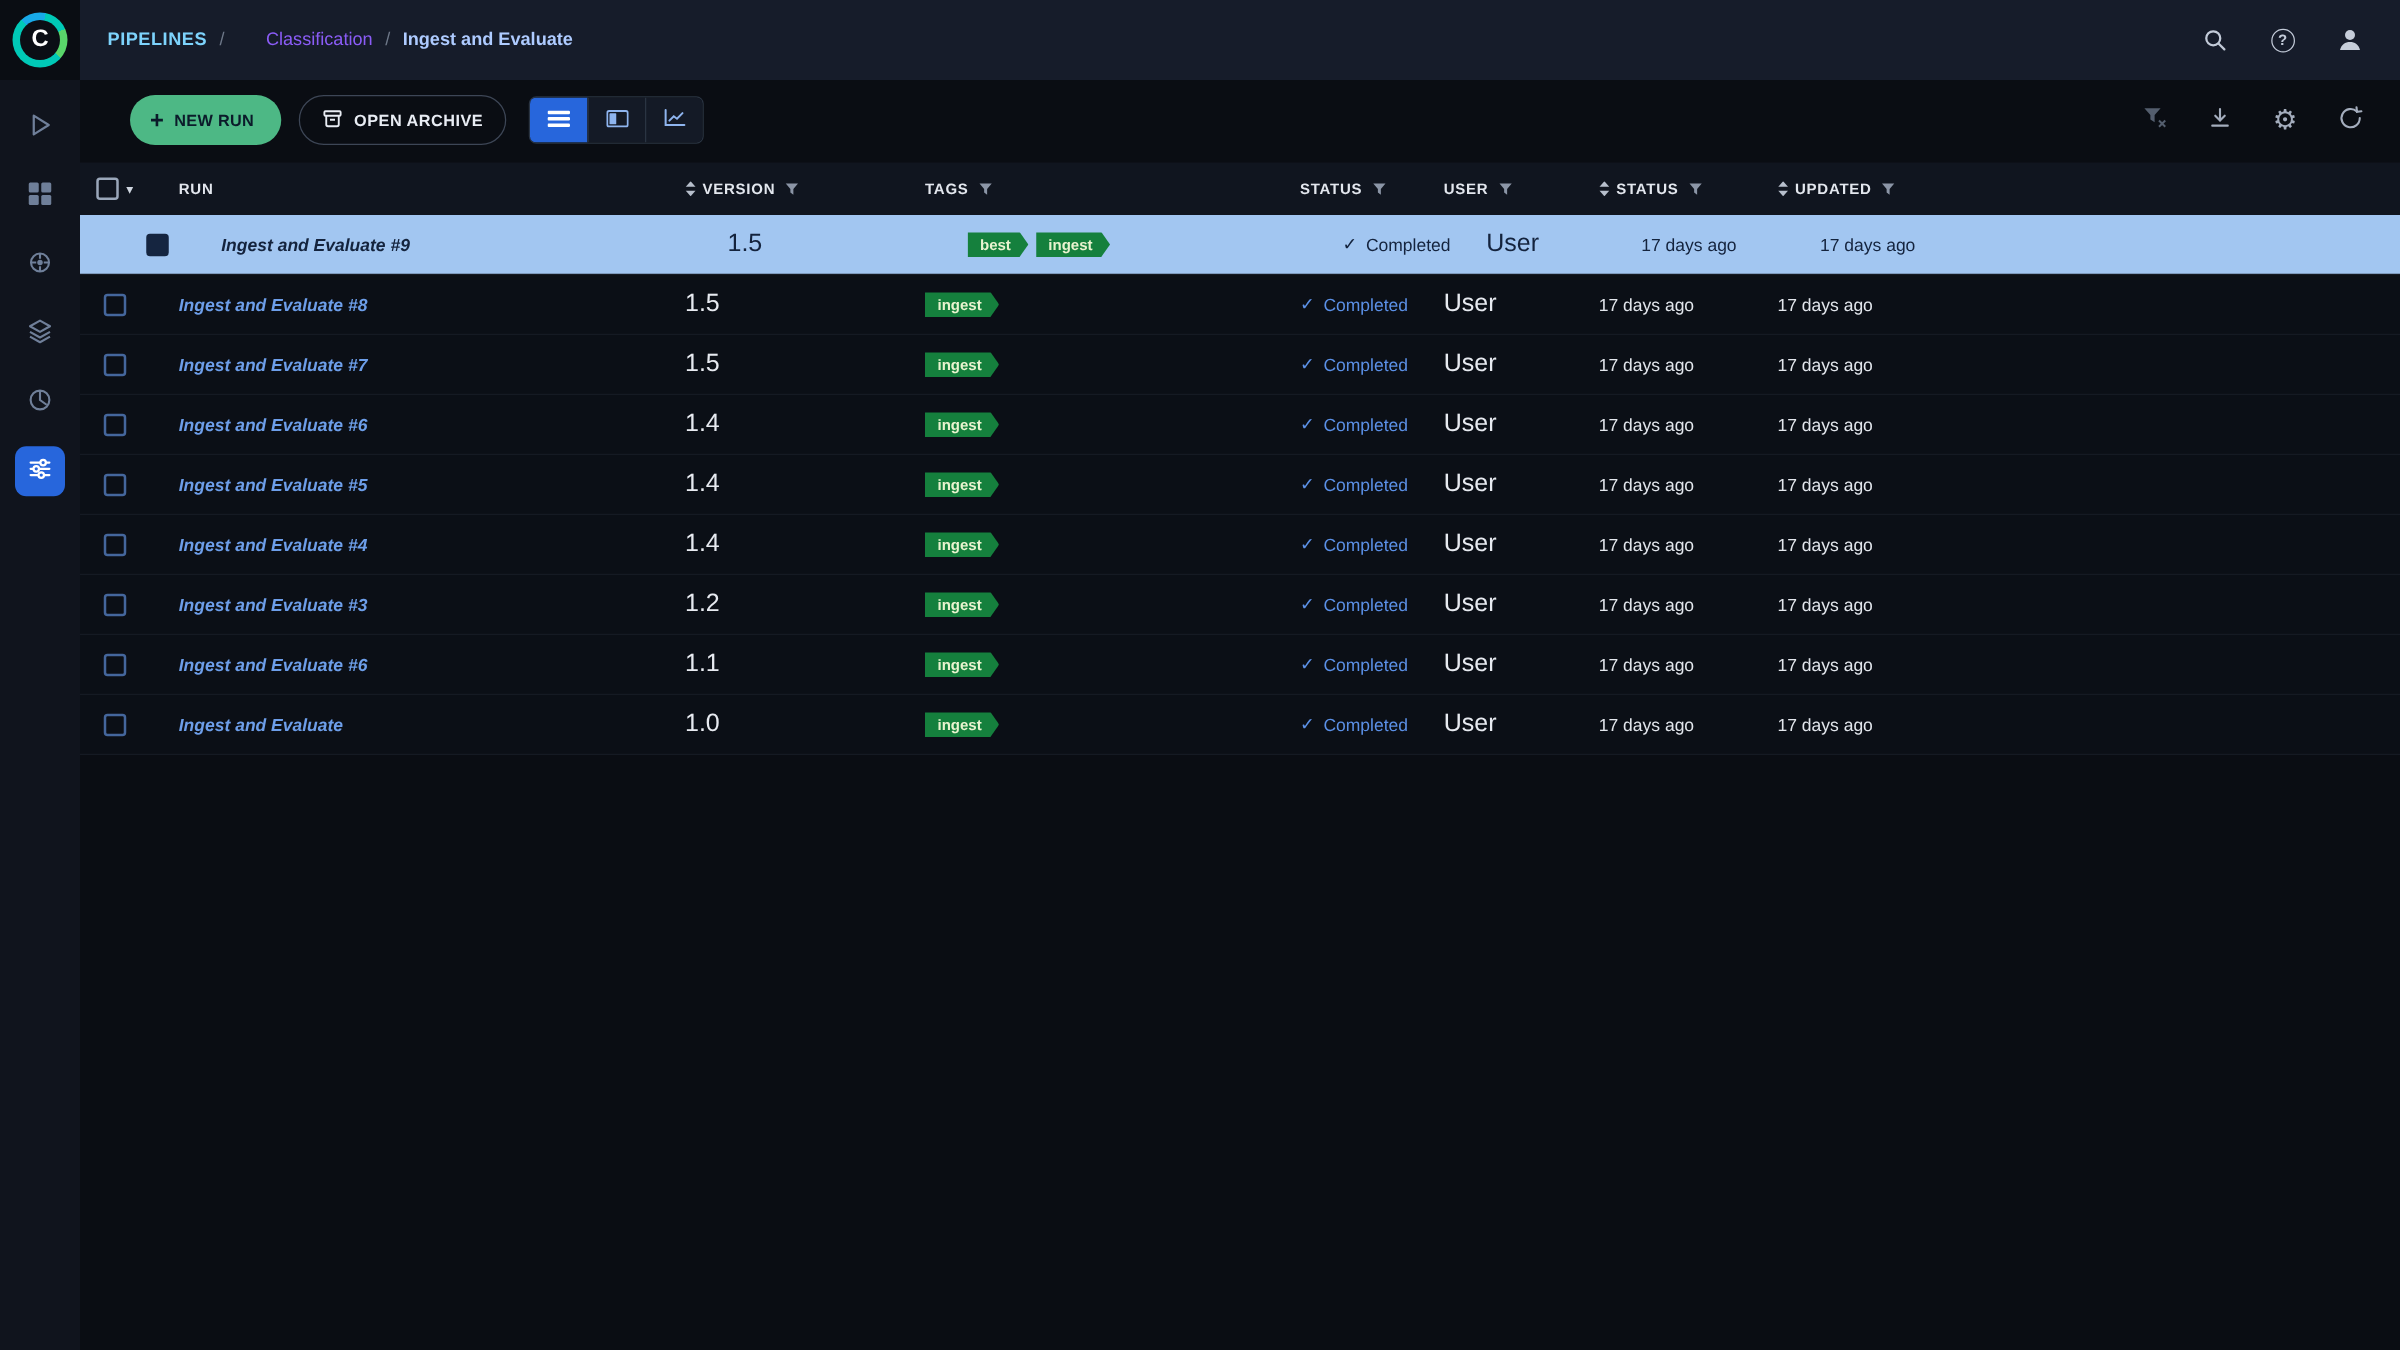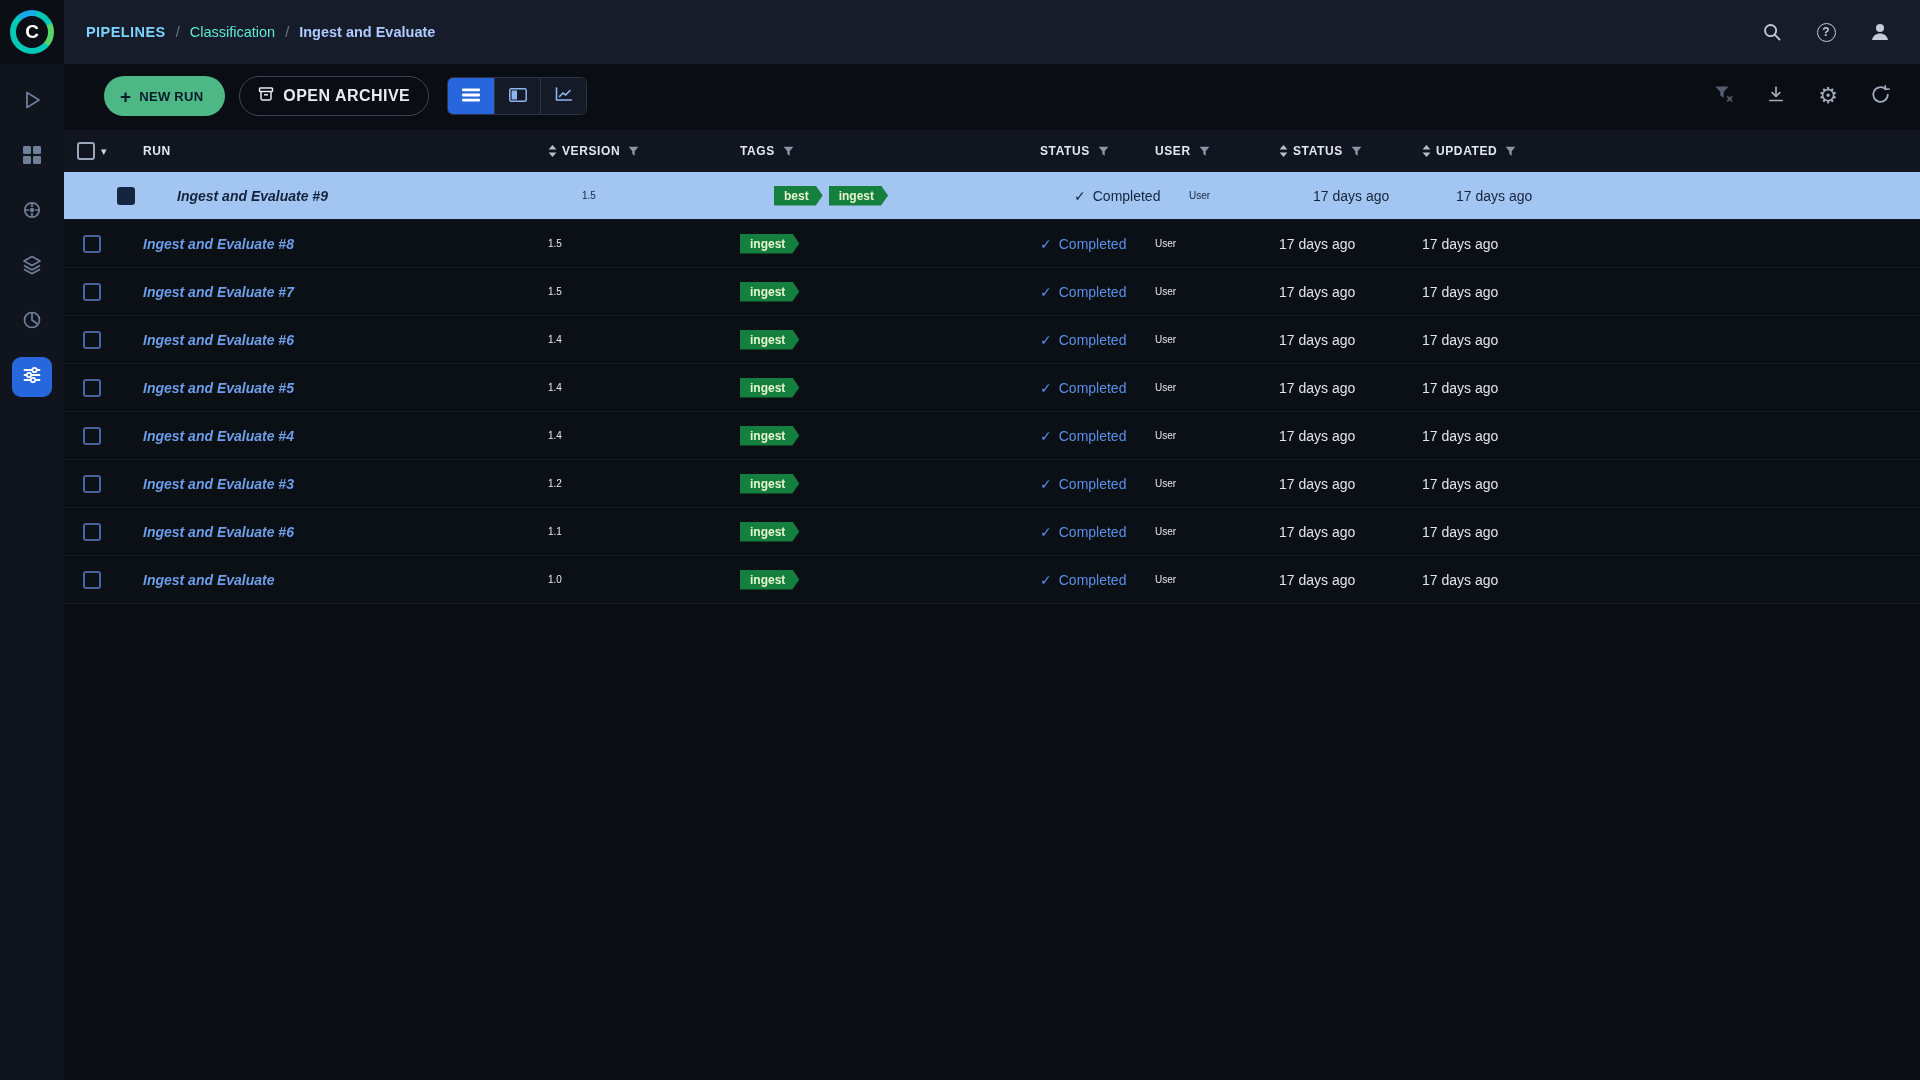--- a/index.html
+++ b/index.html
@@ -14,41 +14,41 @@
   
   .topbar { position:fixed; top:0; left:0; right:0; height:64px; background:#161c2a; display:flex; align-items:center; z-index:10; }
   .logo-box { width:64px; height:64px; background:#0a0d13; display:grid; place-items:center; flex:0 0 64px; cursor:pointer; }
   .logo { width:44px; height:44px; border-radius:50%;
           background:conic-gradient(from 210deg,#00c9b7 0 30%,#18a9e8 30% 45%,#00c9b7 45% 60%,#59d66a 60% 78%,#00c9b7 78% 100%);
           display:grid; place-items:center; }
   .logo-inner { width:32px; height:32px; border-radius:50%; background:#0b0e15; display:grid; place-items:center; font-weight:700; font-size:19px; color:#ffffff; }
   .breadcrumb { display:flex; align-items:center; gap:10px; margin-left:22px; font-size:14.5px; }
   .crumb-root { font-weight:700; letter-spacing:.03em; color:#7dd3fc; cursor:pointer; }
   .crumb-sep { color:#6d7788; }
-  .crumb-project { color:#5eead4; cursor:pointer; }
+  .crumb-project { color:#8b5cf6; cursor:pointer;margin-left:23px; }
   .crumb-current { color:#aecbff; font-weight:700; }
   .topbar-right { margin-left:auto; display:flex; align-items:center; gap:30px; margin-right:28px; color:#c2cad8; }
   .tb-icon { width:24px; height:24px; display:grid; place-items:center; cursor:pointer; }
   .help-circle { width:19px; height:19px; border:1.6px solid currentColor; border-radius:50%; font-size:12px; font-weight:700; display:grid; place-items:center; }
   .avatar { color:#c6cdd9; }
 
   
   .sidebar { position:fixed; top:64px; left:0; bottom:0; width:64px; background:#10141d; display:flex; flex-direction:column; align-items:center; padding-top:18px; gap:15px; z-index:9; }
   .side-item { width:40px; height:40px; border-radius:9px; display:grid; place-items:center; color:#6f7f99; cursor:pointer; }
   .side-item.active { background:#2766dc; color:#ffffff; }
 
   
   .main { position:absolute; left:64px; top:64px; right:0; bottom:0; }
   .toolbar { height:64px; display:flex; align-items:center; padding:0 28px 0 40px; }
   .btn-new-run { height:40px; border-radius:20px; background:#4db885; color:#0b1b2a; font-weight:700; font-size:13px; letter-spacing:.02em;
                  display:flex; align-items:center; gap:8px; padding:0 22px 0 16px; border:none; cursor:pointer;
                  font-family:"Liberation Sans","DejaVu Sans",sans-serif; }
   .btn-new-run .plus { font-size:19px; font-weight:700; line-height:1; }
   .btn-archive { height:40px; margin-left:14px; border-radius:20px; background:transparent; border:1px solid #3d4656; color:#e8ecf3;
-                 font-weight:700; font-size:16px; letter-spacing:.03em; display:flex; align-items:center; gap:9px; padding:0 18px;
+                 font-weight:700; font-size:13px; letter-spacing:.03em; display:flex; align-items:center; gap:9px; padding:0 18px;
                  cursor:pointer; font-family:"Liberation Sans","DejaVu Sans",sans-serif; }
   .view-toggle { display:flex; margin-left:18px; border:1px solid #2a3442; border-radius:6px; overflow:hidden; }
   .vt-btn { width:46px; height:36px; display:grid; place-items:center; background:#141a26; color:#8fb5ef; border:none; cursor:pointer; }
   .vt-btn + .vt-btn { border-left:1px solid #2a3442; }
   .vt-btn.active { background:#2766dc; color:#ffffff; }
   .toolbar-right { margin-left:auto; display:flex; align-items:center; gap:28px; }
   .tr-icon { width:24px; height:24px; display:grid; place-items:center; color:#a4adbd; cursor:pointer; }
   .tr-icon.dim { color:#545e6e; }
   .gear-glyph { font-size:22px; line-height:1; }
 
@@ -60,21 +60,21 @@
   .sort-ic { color:#b7bfcc; display:flex; cursor:pointer; }
   .funnel-ic { color:#8b95a6; display:flex; margin-left:3px; cursor:pointer; }
   .caret { color:#cfd6e0; font-size:11px; cursor:pointer; }
   .trow { height:48px; border-bottom:1px solid #151a23; background:#0b0f16; cursor:pointer; }
   .trow.selected { background:#a2c6f1;padding-left:34px; }
   .cell { display:flex; align-items:center; }
   .c-check { justify-content:center; gap:6px; }
   .c-run { padding-left:23px;text-align:center; }
   .run-name { font-style:italic; font-weight:700; font-size:14px; color:#6d9ee9; cursor:pointer; }
   .trow.selected .run-name { color:#14233d; }
-  .c-version, .c-user { font-size:10px; color:#e7eaf0;text-align:center; }
+  .c-version, .c-user { font-size:20px; color:#e7eaf0;text-align:center; }
   .trow.selected .c-version, .trow.selected .c-user { color:#14233d; }
   .c-status { font-size:14px; color:#5b90e6; gap:7px; }
   .trow.selected .c-status { color:#14233d; }
   .c-started, .c-updated { font-size:14px; color:#e2e6ec; }
   .trow.selected .c-started, .trow.selected .c-updated { color:#14233d; }
   .c-tags { gap:6px; }
   .tag { font-size:12px; font-weight:700; color:#e9f3cf; background:#15803d; padding:3px 14px 3px 10px;
          clip-path:polygon(0 0, calc(100% - 7px) 0, 100% 50%, calc(100% - 7px) 100%, 0 100%); }
   .checkbox { width:18px; height:18px; border:2px solid #44669c; border-radius:3px; background:transparent; display:inline-block; cursor:pointer; }
   .thead .checkbox { border-color:#9aa7ba; }

